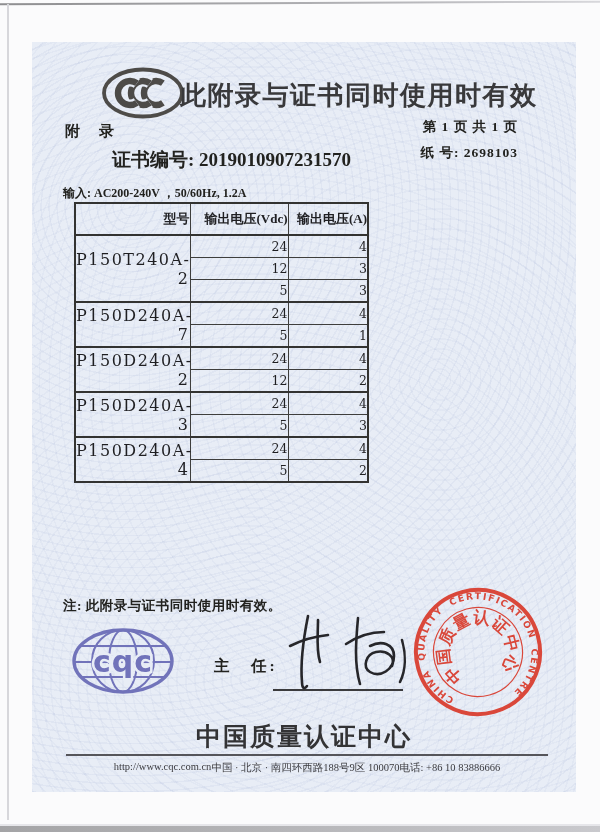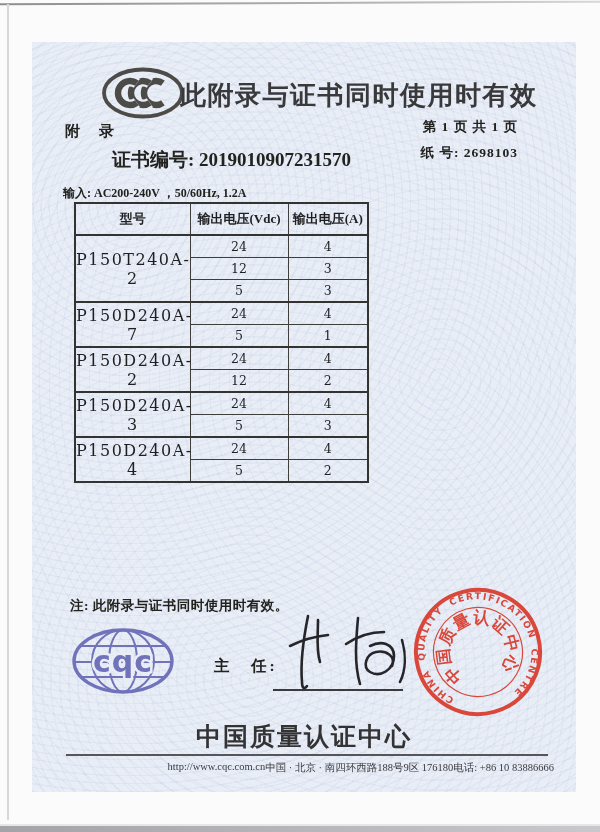--- a/index.html
+++ b/index.html
@@ -35,40 +35,40 @@
   .appendix{left:33px;top:80px;font-size:15px;font-weight:bold;letter-spacing:2px;}
   .right-head{right:58px;top:76px;text-align:right;line-height:17px;}
   .page-info{font-size:13.5px;font-weight:bold;letter-spacing:1px;white-space:nowrap;}
   .paper-no{font-size:13.5px;font-weight:bold;letter-spacing:1px;margin-top:9px;white-space:nowrap;}
   .cert-line{left:33px;top:105px;font-size:19px;font-weight:bold;white-space:nowrap;margin-left:47px;}
   .input-line{left:31px;top:143px;font-size:12px;font-weight:bold;white-space:nowrap;}
 
   table.spec{left:42px;top:160px;position:absolute;border-collapse:collapse;
     width:293px;table-layout:fixed;background:transparent;}
   table.spec th,table.spec td{
-    border:1.5px solid #3e3e3c;text-align:center;vertical-align:middle;
+    border:1.5px solid #3e3e3c;text-align:right;vertical-align:middle;
     font-size:12.5px;padding:0;color:#1f1f22;}
   table.spec th{height:30px;font-weight:bold;font-size:13px;}
   table.spec td{height:21px;font-family:"DejaVu Serif","Liberation Serif",serif;}
   table.spec td.model{letter-spacing:1.5px;font-size:16px;}
   table.spec tr.g td{border-top:2px solid #333331;}
   table.spec{border:2px solid #333331;}
 
-  .note-line{left:38px;top:555px;font-size:13.5px;font-weight:bold;letter-spacing:.5px;white-space:nowrap;}
+  .note-line{left:31px;top:555px;font-size:13.5px;font-weight:bold;letter-spacing:.5px;white-space:nowrap;}
 
   .cqc-logo{left:39px;top:585px;}
   .director{left:182px;top:614px;font-size:15.5px;font-weight:bold;letter-spacing:3px;white-space:nowrap;}
   .sig-underline{left:241px;top:647px;width:130px;height:2px;background:#3b3b3d;}
   .signature{left:242px;top:566px;}
   .stamp{left:377px;top:541px;opacity:.92;}
 
   .org-name{left:0;top:678px;width:100%;text-align:center;font-size:25px;
     font-weight:bold;letter-spacing:2px;color:#333335;}
   .footer-rule{left:34px;top:712px;width:482px;height:2px;background:#55555a;}
-  .footer-row{left:28px;right:22px;top:719px;display:flex;justify-content:flex-end;
+  .footer-row{left:28px;right:22px;top:719px;display:flex;justify-content:center;
     font-size:10.5px;color:#3a3a3e;}
   .footer-row span{white-space:nowrap;}
 </style>
 </head>
 <body>
 
 <div class="page">
 
   <div class="scan-top"></div>
   <div class="scan-left"></div>
@@ -211,18 +211,18 @@
         <text font-family="DejaVu Sans, sans-serif" font-size="16.5" font-weight="bold" fill="#d93a2b" letter-spacing="1">
           <textPath href="#innerPath" startOffset="2">中国质量认证中心</textPath>
         </text>
       </g>
     </svg>
 
     <div class="abs org-name">中国质量认证中心</div>
     <div class="abs footer-rule"></div>
     <div class="abs footer-row">
       <span>http://www.cqc.com.cn</span>
-      <span>中国 · 北京 · 南四环西路188号9区  176180</span>
+      <span>中国 · 北京 · 南四环西路188号9区  100070</span>
       <span>电话: +86 10 83886666</span>
     </div>
 
   </div>
 </div>
 
 </body></html>

